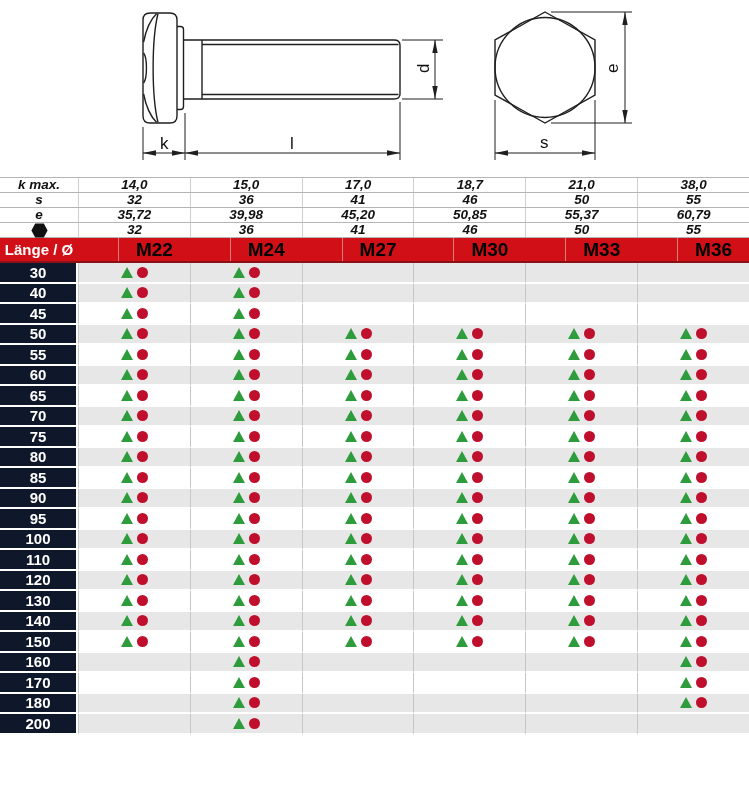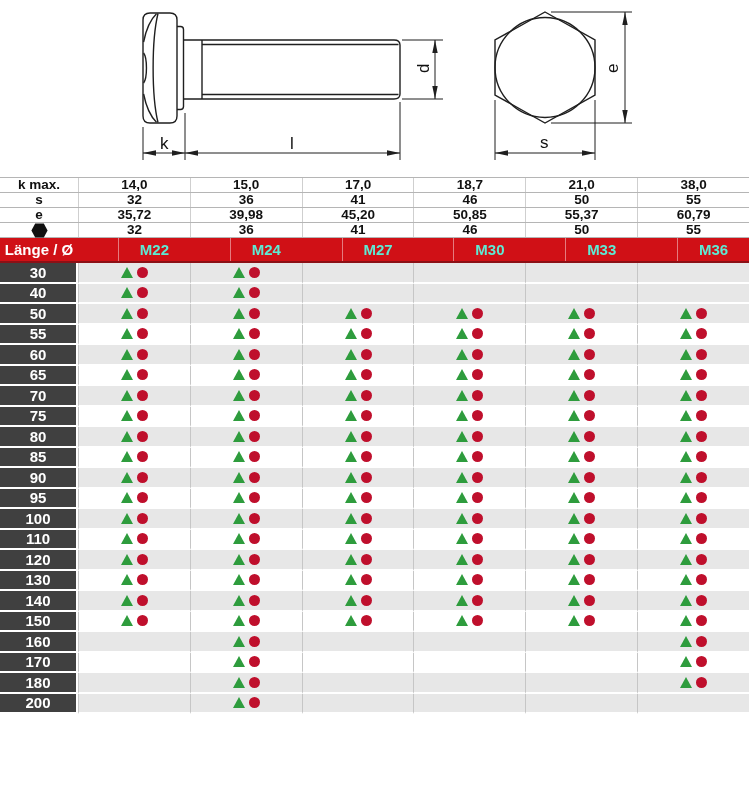--- a/index.html
+++ b/index.html
@@ -6,36 +6,36 @@
   .stage{
     position:relative;width:749px;height:796px;background:#fff;overflow:hidden;
     font-family:"Liberation Sans",sans-serif;
   }
   svg.drawing{position:absolute;top:0;left:0;}
 
   
   .spec-table{position:absolute;top:177px;left:0;width:749px;border-top:1px solid #b5b5b5;box-sizing:border-box;}
   .spec-row{display:flex;height:15px;border-bottom:1px solid #b5b5b5;box-sizing:border-box;}
   .spec-cell{box-sizing:border-box;display:flex;align-items:center;justify-content:center;
-    font-weight:bold;font-size:13.5px;color:#111;line-height:1;}
+    font-weight:bold;font-size:13.5px;color:#111;line-height:1;font-style:italic;}
   .spec-label{width:78px;}
   .spec-val{flex:1;border-left:1px solid #cfcfcf;}
   .hexnut{display:flex;align-items:center;justify-content:center;}
 
   
   .size-row{position:absolute;top:238px;left:0;width:749px;height:25px;background:#d01016;
     display:flex;border-bottom:2px solid #8c1016;box-sizing:border-box;gap:40px;}
   .size-label{width:78px;color:#fff;font-weight:bold;font-size:15px;display:flex;align-items:center;justify-content:center;}
-  .size-col{flex:1;color:#5eead4;font-weight:bold;font-size:15px;display:flex;align-items:center;justify-content:center;
+  .size-col{flex:1;color:#000000;font-weight:bold;font-size:19px;display:flex;align-items:center;justify-content:center;
     border-left:1px solid rgba(255,255,255,.45);box-sizing:border-box;}
 
   
   .grid{position:absolute;top:263px;left:0;width:749px;}
   .row{display:flex;height:20.5px;box-sizing:border-box;}
-  .row-label{width:76px;margin-right:2px;background:#404040;color:#fff;font-weight:bold;font-size:15px;
+  .row-label{width:76px;margin-right:2px;background:#0f172a;color:#fff;font-weight:bold;font-size:15px;
     display:flex;align-items:center;justify-content:center;border-bottom:2px solid #fff;box-sizing:border-box;line-height:1;}
   .cell{flex:1;display:flex;align-items:center;justify-content:center;
     border-left:1px solid #c6c6c6;border-bottom:2px solid #fff;box-sizing:border-box;}
   .row.even .cell{background:#e7e7e7;}
   .row.odd  .cell{background:#ffffff;}
   .tri{width:0;height:0;border-left:6px solid transparent;border-right:6px solid transparent;
     border-bottom:11px solid #2e9c3d;margin-right:4px;}
   .dot{width:11px;height:11px;border-radius:50%;background:#bf0f2c;}
 </style>
 </head>
@@ -177,20 +177,35 @@
         </div>
         <div class="cell">
           <span class="tri"></span>
           <span class="dot"></span>
         </div>
         <div class="cell"></div>
         <div class="cell"></div>
         <div class="cell"></div>
         <div class="cell"></div>
       </div>
+      <div class="row odd">
+        <div class="row-label">45</div>
+        <div class="cell">
+          <span class="tri"></span>
+          <span class="dot"></span>
+        </div>
+        <div class="cell">
+          <span class="tri"></span>
+          <span class="dot"></span>
+        </div>
+        <div class="cell"></div>
+        <div class="cell"></div>
+        <div class="cell"></div>
+        <div class="cell"></div>
+      </div>
       <div class="row even">
         <div class="row-label">50</div>
         <div class="cell">
           <span class="tri"></span>
           <span class="dot"></span>
         </div>
         <div class="cell">
           <span class="tri"></span>
           <span class="dot"></span>
         </div>

